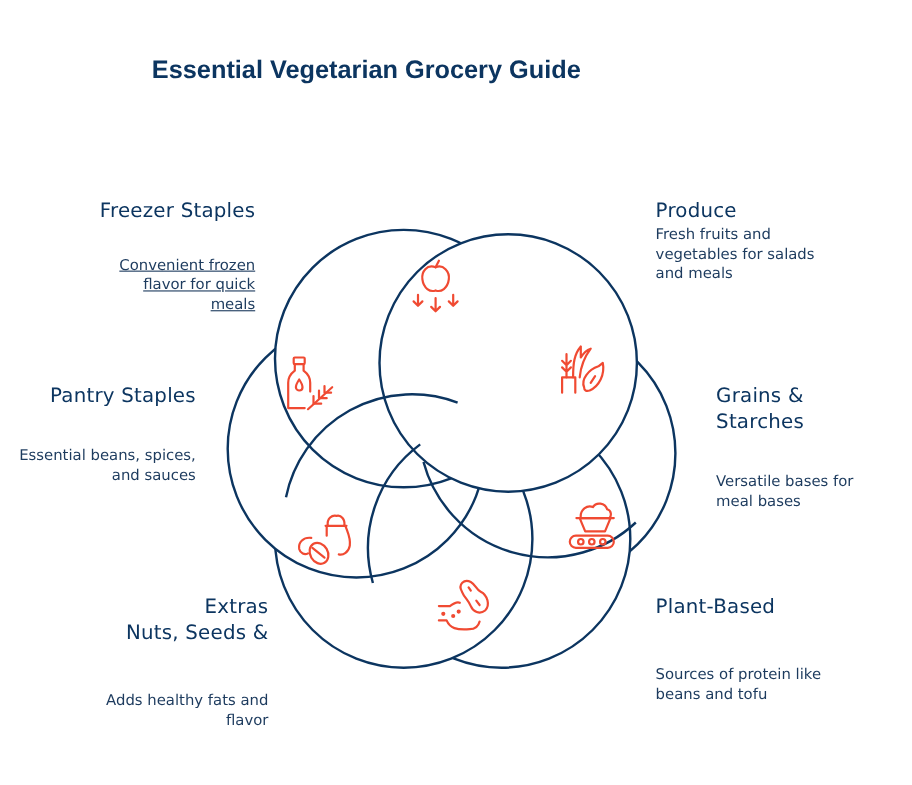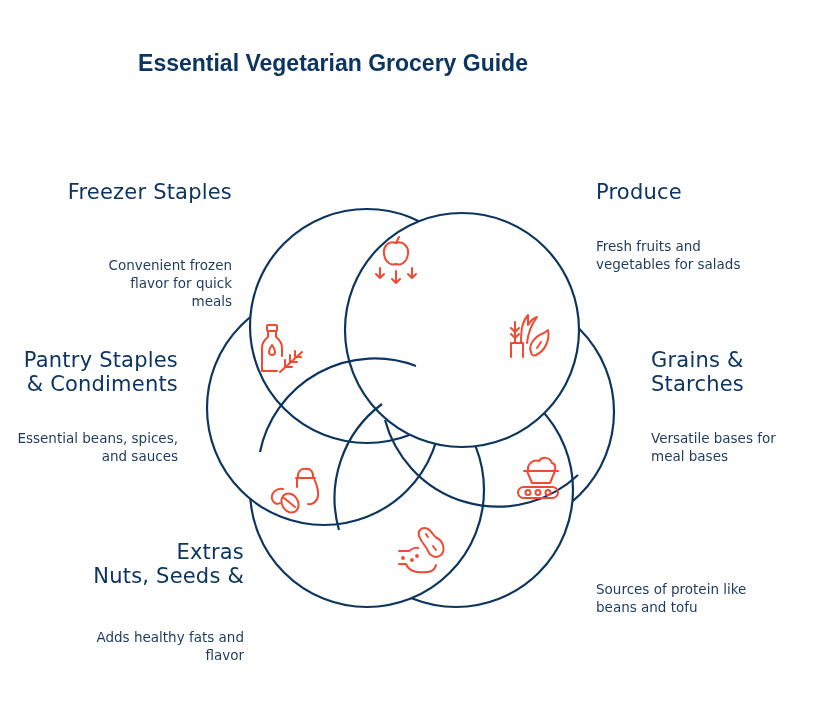--- a/index.html
+++ b/index.html
@@ -3,21 +3,21 @@
 <meta charset="utf-8">
 <style>
   html, body { margin: 0; padding: 0; background: #ffffff; }
   body { width: 829px; height: 714px; position: relative; overflow: hidden;
          font-family: "DejaVu Sans", sans-serif; }
   .title { position: absolute; left: 0; width: 666px; top: 50px; text-align: center;
            font-family: "Liberation Sans", sans-serif; font-weight: bold; font-size: 23px;
            color: #0c3560; margin: 0; }
   .diagram { position: absolute; left: 0; top: 0; width: 829px; height: 714px; }
   .label { position: absolute; color: #0c3560; }
-  .label .head { font-size: 21px; line-height: 24px; letter-spacing: 0.2px; }
+  .label .head { font-size: 18px; line-height: 24px; letter-spacing: 0.2px; }
   .label .desc { font-size: 13.5px; line-height: 18px; color: #1d3b5e; margin-top: 0; }
   .left { text-align: right; }
   .right { text-align: left; }
 </style>
 </head>
 <body>
 
 <h1 class="title">Essential Vegetarian Grocery Guide</h1>
 
 <svg class="diagram" viewBox="0 0 829 714" xmlns="http://www.w3.org/2000/svg">
@@ -90,48 +90,50 @@
       <path d="M 276 331 L 276 337 C 280 340 282 344 282 348 L 282 356"></path>
       <path d="M 272 345 C 270 348 269 350 269 352 C 269 354 271 355 272 355 C 274 355 275 354 275 352 C 275 350 274 348 272 345 Z"></path>
       <path d="M 280 372 L 302 352"></path>
       <path d="M 285 367 L 285 360 M 285 367 L 292 367 M 290 362 L 290 355 M 290 362 L 297 362 M 295 357 L 295 351 M 295 357 L 301 357"></path>
     </g>
   </g>
 </svg>
 
 <div class="label left" style="left:20px; top:180px; width:212px;">
   <div class="head">Freezer Staples</div>
-  <div class="desc" style="margin-top:52px;">
+  <div class="desc" style="margin-top:28px;text-decoration:underline;">
     <div>Convenient frozen</div>
     <div>flavor for quick</div>
     <div>meals</div>
   </div>
 </div>
 
 <div class="label right" style="left:596px; top:180px; width:220px;">
   <div class="head">Produce</div>
-  <div class="desc" style="margin-top:33px;">
+  <div class="desc" style="">
     <div>Fresh fruits and</div>
     <div>vegetables for salads</div>
+    <div>and meals</div>
   </div>
 </div>
 
 <div class="label right" style="left:651px; top:348px; width:170px;">
   <div class="head">
     <div>Grains &amp;</div>
     <div>Starches</div>
   </div>
   <div class="desc" style="margin-top:33px;">
     <div>Versatile bases for</div>
     <div>meal bases</div>
   </div>
 </div>
 
 <div class="label right" style="left:596px; top:540px; width:220px;">
   <div class="head">
+    <div>Plant-Based</div>
   </div>
   <div class="desc" style="margin-top:40px;">
     <div>Sources of protein like</div>
     <div>beans and tofu</div>
   </div>
 </div>
 
 <div class="label left" style="left:40px; top:540px; width:204px;">
   <div class="head">
     <div>Extras</div>
@@ -139,19 +141,18 @@
   </div>
   <div class="desc" style="margin-top:40px;">
     <div>Adds healthy fats and</div>
     <div>flavor</div>
   </div>
 </div>
 
 <div class="label left" style="left:10px; top:348px; width:168px;">
   <div class="head">
     <div>Pantry Staples</div>
-    <div>&amp; Condiments</div>
   </div>
   <div class="desc" style="margin-top:33px;">
     <div>Essential beans, spices,</div>
     <div>and sauces</div>
   </div>
 </div>
 
 </body></html>

